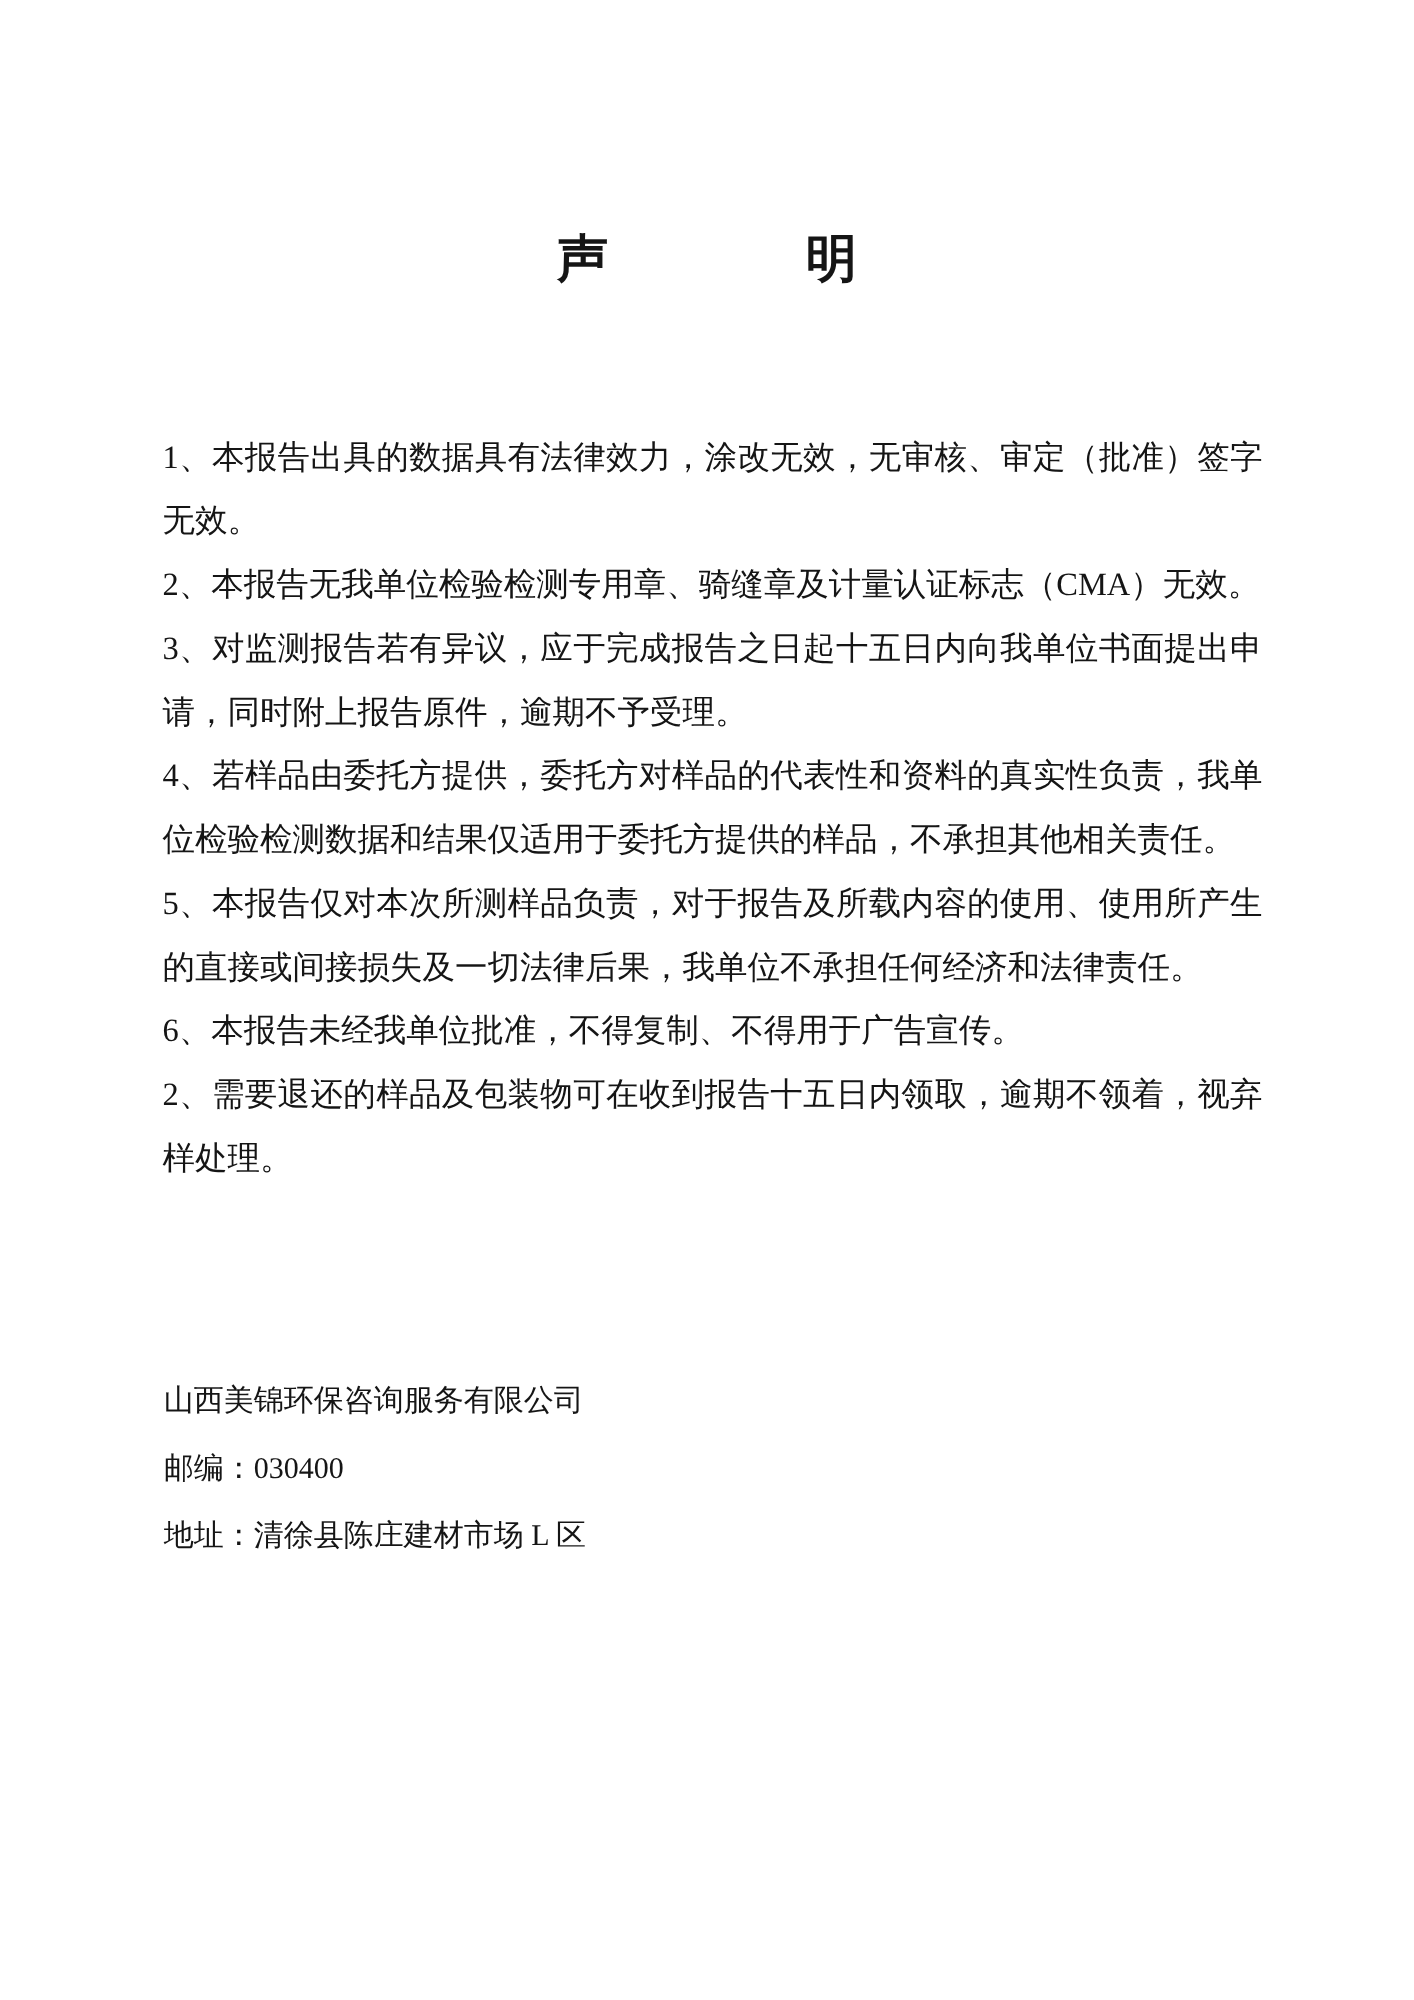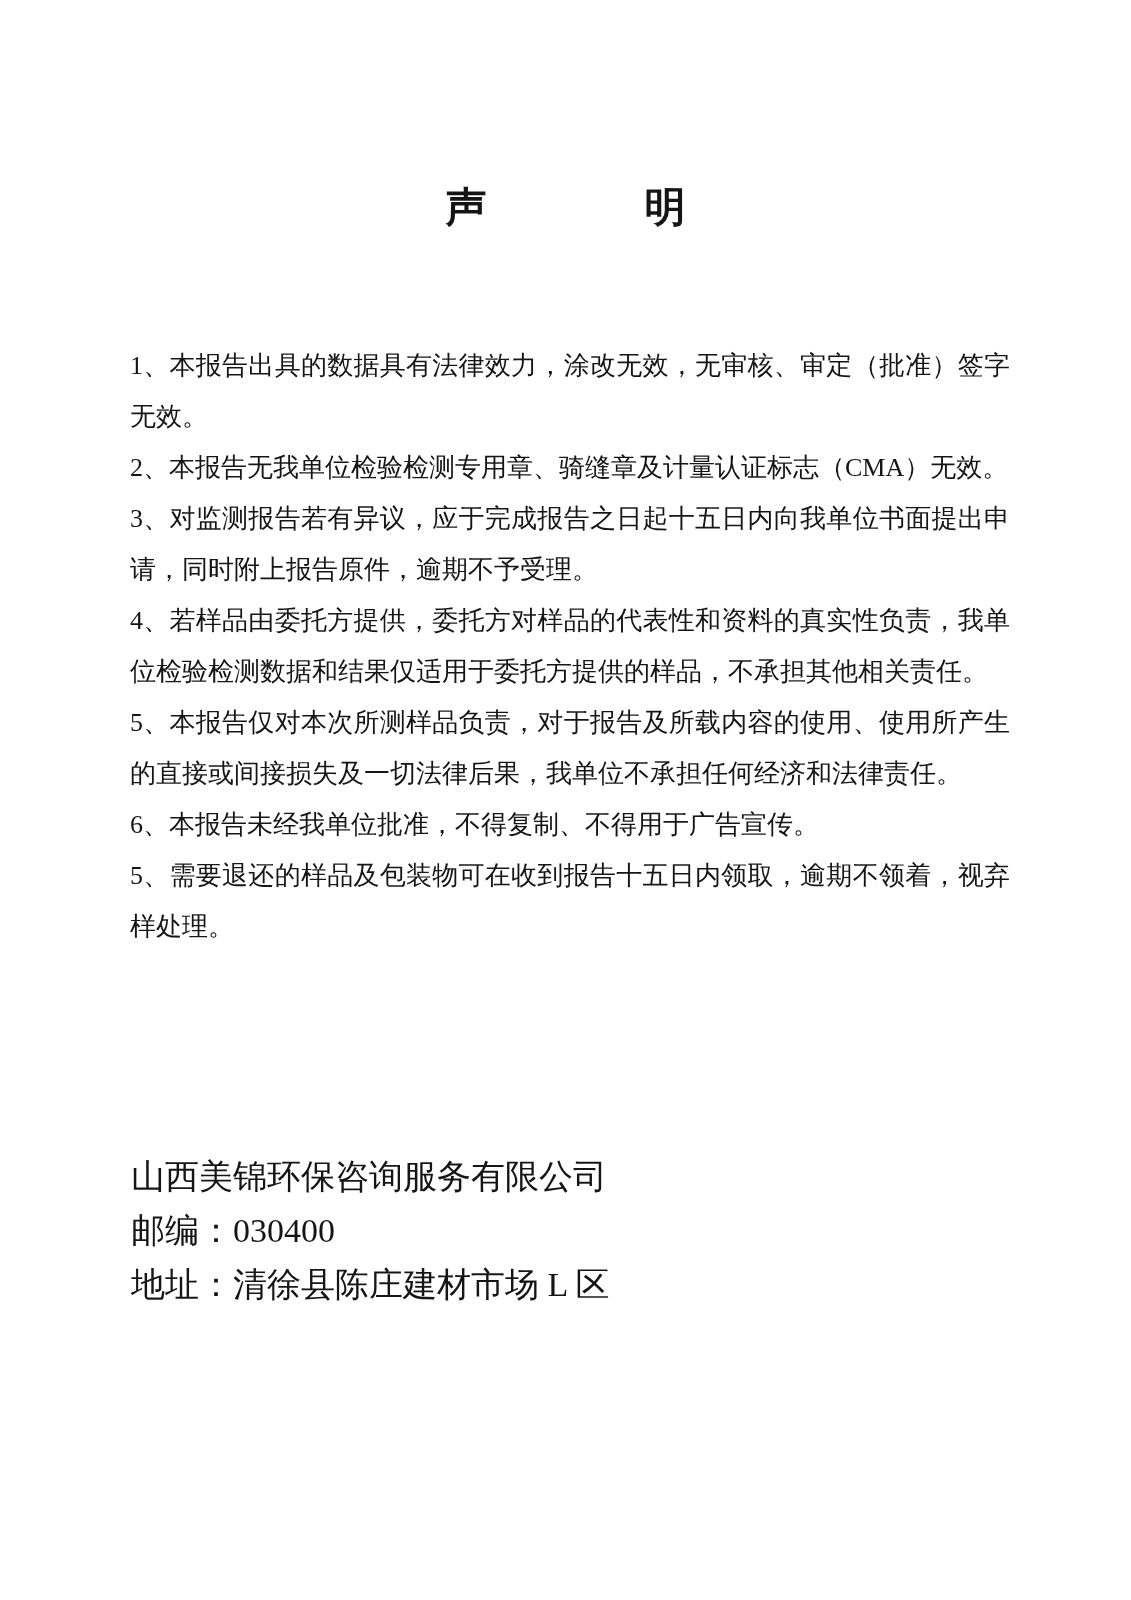--- a/index.html
+++ b/index.html
@@ -38,23 +38,23 @@
     line-height: 51px;
     text-align: justify;
     text-justify: inter-ideograph;
   }
   .statements p {
     margin: 0;
     padding: 0;
   }
   .footer {
     position: absolute;
-    top: 1150px;
+    top: 1094px;
     left: 131px;
-    font-size: 34px;
+    font-size: 24px;
     line-height: 54px;
   }
   .footer p {
     margin: 0;
     padding: 0;
   }
 </style>
 </head>
 <body>
 
@@ -65,21 +65,21 @@
     <span>明</span>
   </div>
 
   <div class="statements">
     <p>1、本报告出具的数据具有法律效力，涂改无效，无审核、审定（批准）签字无效。</p>
     <p>2、本报告无我单位检验检测专用章、骑缝章及计量认证标志（CMA）无效。</p>
     <p>3、对监测报告若有异议，应于完成报告之日起十五日内向我单位书面提出申请，同时附上报告原件，逾期不予受理。</p>
     <p>4、若样品由委托方提供，委托方对样品的代表性和资料的真实性负责，我单位检验检测数据和结果仅适用于委托方提供的样品，不承担其他相关责任。</p>
     <p>5、本报告仅对本次所测样品负责，对于报告及所载内容的使用、使用所产生的直接或间接损失及一切法律后果，我单位不承担任何经济和法律责任。</p>
     <p>6、本报告未经我单位批准，不得复制、不得用于广告宣传。</p>
-    <p>5、需要退还的样品及包装物可在收到报告十五日内领取，逾期不领着，视弃样处理。</p>
+    <p>2、需要退还的样品及包装物可在收到报告十五日内领取，逾期不领着，视弃样处理。</p>
   </div>
 
   <div class="footer">
     <p>山西美锦环保咨询服务有限公司</p>
     <p><span>邮编：</span><span>030400</span></p>
     <p><span>地址：</span><span>清徐县陈庄建材市场 L 区</span></p>
   </div>
 
 </div>
 

